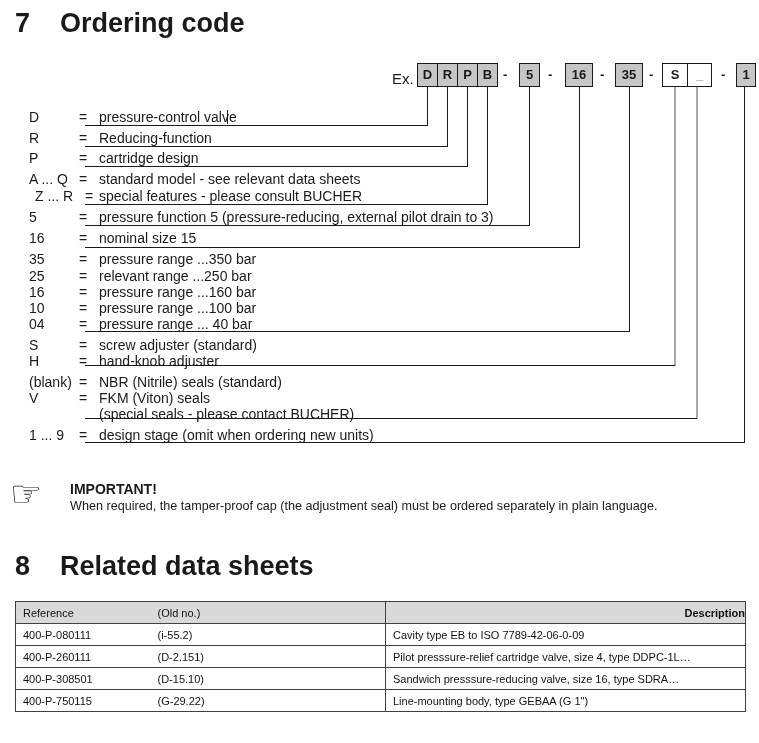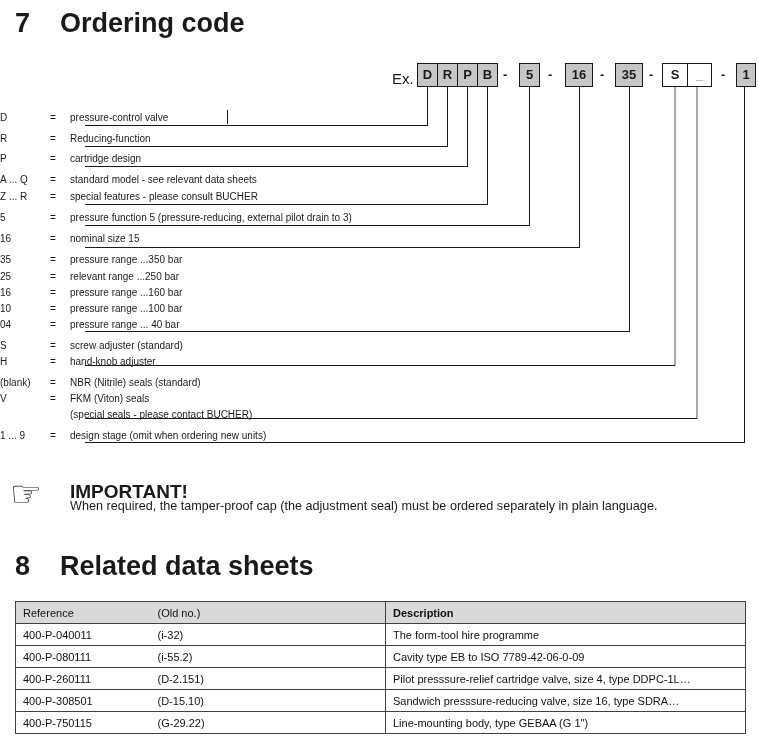--- a/index.html
+++ b/index.html
@@ -15,39 +15,39 @@
     border:1.5px solid #1a1a1a;background:#c6c6c6;
     font-size:13px;font-weight:bold;text-align:center;line-height:21px;
   }
   .codebox.white{background:#ffffff;}
   .codebox.graytext{color:#8a8a8a;}
   .dash{position:absolute;top:67px;font-size:13px;font-weight:bold;}
   .vline{position:absolute;width:1px;background:#1a1a1a;}
   .vline.gray{width:2px;background:#a9a9a9;}
   .hline{position:absolute;height:1px;background:#1a1a1a;}
   
-  .row{position:absolute;left:0;white-space:nowrap;font-size:10px;line-height:15px;}
+  .row{position:absolute;left:29px;white-space:nowrap;font-size:14px;line-height:15px;}
   .row .k{display:inline-block;width:50px;}
   .row .e{display:inline-block;width:20px;}
   .caret{position:absolute;width:1px;background:#1a1a1a;}
   
   .imp-icon{position:absolute;font-family:"DejaVu Sans",sans-serif;font-size:36px;line-height:36px;color:#1a1a1a;}
-  .imp-title{position:absolute;font-size:19px;font-weight:bold;}
+  .imp-title{position:absolute;font-size:14px;font-weight:bold;}
   .imp-text{position:absolute;font-size:13px;transform:scaleX(.97);transform-origin:left top;white-space:nowrap;}
   
   table.ds{position:absolute;left:15px;top:601px;width:730px;border-collapse:collapse;table-layout:fixed;
     font-size:11px;color:#111;}
   table.ds th,table.ds td{
     height:21px;padding:0 0 0 7px;text-align:left;vertical-align:middle;
     border-bottom:1px solid #404040;font-weight:normal;white-space:nowrap;overflow:hidden;
   }
   table.ds{border:1px solid #404040;}
   table.ds th{background:#d9d9d9;}
   table.ds .desc-col{border-left:1px solid #404040;}
-  table.ds th.desc-col{font-weight:bold;}
+  table.ds th.desc-col{font-weight:bold;text-align:right;}
 </style>
 </head>
 <body>
 
 <div class="page">
 
   <div class="abs h1" style="left:15px;top:8px;">
     <span class="abs" style="left:0;top:0;">7</span>
     <span class="abs" style="left:45px;top:0;">Ordering code</span>
   </div>
@@ -93,21 +93,21 @@
     <div class="hline" style="left:85px;top:365px;width:590px;"></div>
     <div class="hline" style="left:85px;top:418px;width:612px;"></div>
     <div class="hline" style="left:85px;top:442px;width:660px;"></div>
 
     <div class="caret" style="left:227px;top:110px;height:14px;"></div>
 
     <div class="row" style="top:110px;"><span class="k">D</span><span class="e">=</span><span>pressure-control valve</span></div>
     <div class="row" style="top:131px;"><span class="k">R</span><span class="e">=</span><span>Reducing-function</span></div>
     <div class="row" style="top:151px;"><span class="k">P</span><span class="e">=</span><span>cartridge design</span></div>
     <div class="row" style="top:172px;"><span class="k">A ... Q</span><span class="e">=</span><span>standard model - see relevant data sheets</span></div>
-    <div class="row" style="top:189px;"><span class="k">Z ... R</span><span class="e">=</span><span>special features - please consult BUCHER</span></div>
+    <div class="row" style="top:189px;text-align:center;"><span class="k">Z ... R</span><span class="e">=</span><span>special features - please consult BUCHER</span></div>
     <div class="row" style="top:210px;"><span class="k">5</span><span class="e">=</span><span>pressure function 5 (pressure-reducing, external pilot drain to 3)</span></div>
     <div class="row" style="top:231px;"><span class="k">16</span><span class="e">=</span><span>nominal size 15</span></div>
     <div class="row" style="top:252px;"><span class="k">35</span><span class="e">=</span><span>pressure range ...350 bar</span></div>
     <div class="row" style="top:269px;"><span class="k">25</span><span class="e">=</span><span>relevant range ...250 bar</span></div>
     <div class="row" style="top:285px;"><span class="k">16</span><span class="e">=</span><span>pressure range ...160 bar</span></div>
     <div class="row" style="top:301px;"><span class="k">10</span><span class="e">=</span><span>pressure range ...100 bar</span></div>
     <div class="row" style="top:317px;"><span class="k">04</span><span class="e">=</span><span>pressure range ...  40 bar</span></div>
     <div class="row" style="top:338px;"><span class="k">S</span><span class="e">=</span><span>screw adjuster (standard)</span></div>
     <div class="row" style="top:354px;"><span class="k">H</span><span class="e">=</span><span>hand-knob adjuster</span></div>
     <div class="row" style="top:375px;"><span class="k">(blank)</span><span class="e">=</span><span>NBR (Nitrile) seals  (standard)</span></div>
@@ -135,25 +135,20 @@
       </colgroup>
     <thead>
       <tr>
         <th>Reference</th>
         <th>(Old no.)</th>
         <th class="desc-col">Description</th>
       </tr>
     </thead>
     <tbody>
       <tr>
-        <td>400-P-040011</td>
-        <td>(i-32)</td>
-        <td class="desc-col">The form-tool hire programme</td>
-      </tr>
-      <tr>
         <td>400-P-080111</td>
         <td>(i-55.2)</td>
         <td class="desc-col">Cavity type EB to ISO 7789-42-06-0-09</td>
       </tr>
       <tr>
         <td>400-P-260111</td>
         <td>(D-2.151)</td>
         <td class="desc-col">Pilot presssure-relief cartridge valve, size 4, type DDPC-1L…</td>
       </tr>
       <tr>

